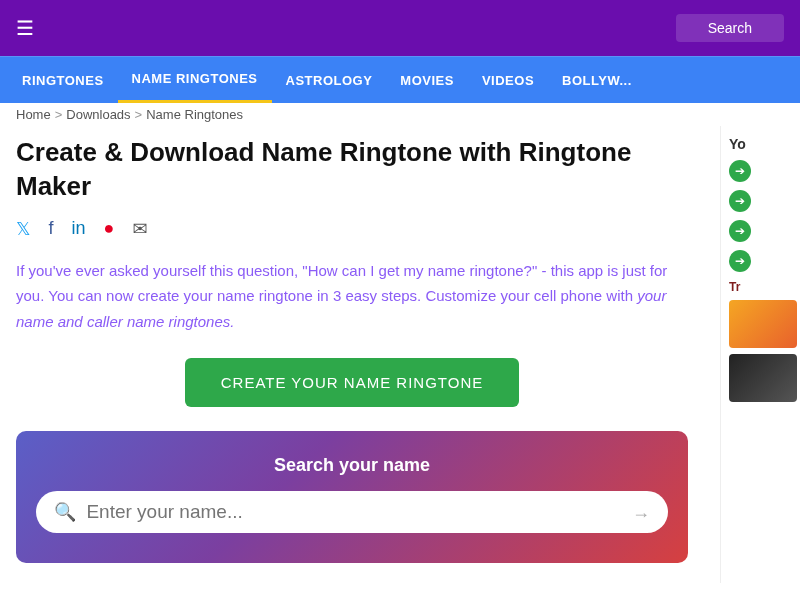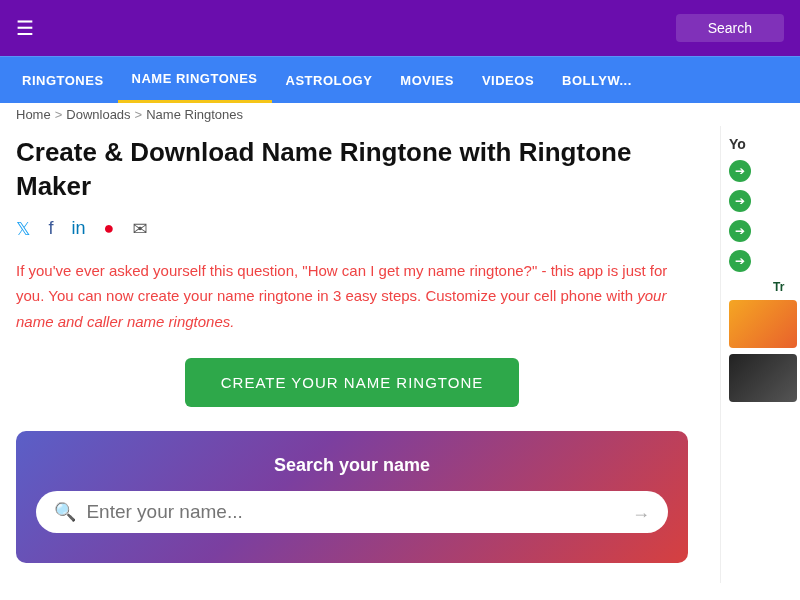--- a/index.html
+++ b/index.html
@@ -121,21 +121,21 @@
     }
     .twitter { color: #1da1f2; }
     .facebook { color: #3b5998; }
     .linkedin { color: #0077b5; }
     .pinterest { color: #e60023; }
     .email { color: #555; }
 
     
     .description {
       font-size: 15px;
-      color: #ef4444;
+      color: #8b5cf6;
       line-height: 1.7;
       margin-bottom: 24px;
     }
     .description em {
       font-style: italic;
     }
 
     
     .cta-button {
       background: #2ea84a;
@@ -212,24 +212,23 @@
       border-radius: 50%;
       display: flex;
       align-items: center;
       justify-content: center;
       color: white;
       font-size: 12px;
       cursor: pointer;
     }
     .sidebar-img-label {
       font-size: 12px;
-      color: #14532d;
+      color: #7f1d1d;
       font-weight: bold;
       margin-bottom: 6px;
-      margin-left: 44px;
     }
     .sidebar-img-box {
       width: 68px;
       height: 48px;
       background: linear-gradient(135deg, #f5a623, #e8612c);
       border-radius: 4px;
       margin-bottom: 6px;
     }
     .sidebar-img-box2 {
       width: 68px;

